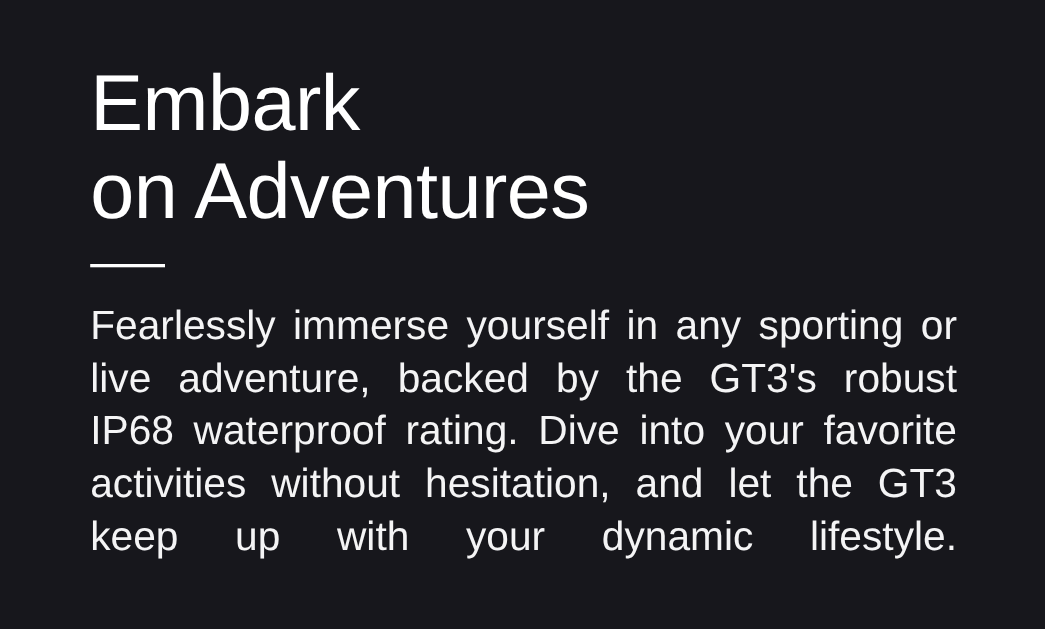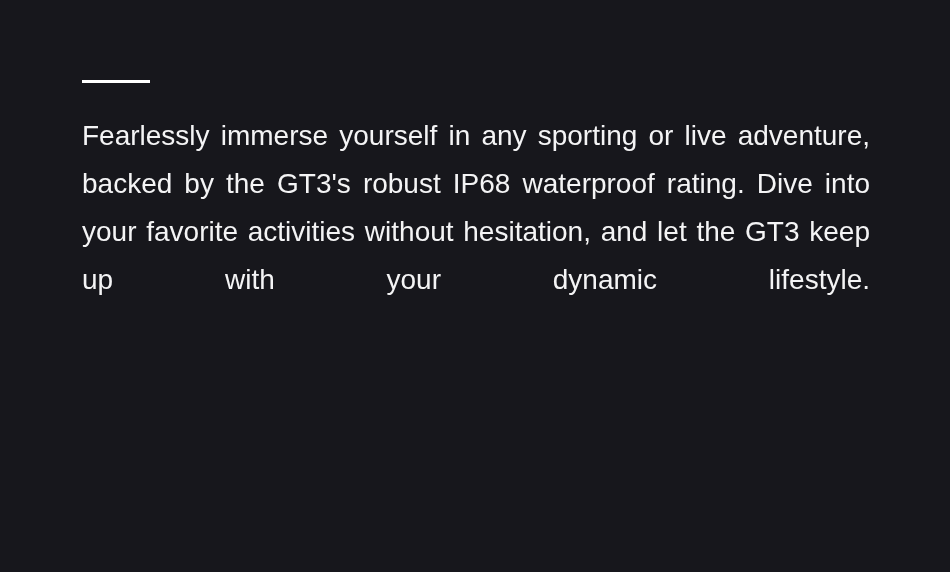--- a/index.html
+++ b/index.html
@@ -43,21 +43,21 @@
     width: 68px;
     height: 3px;
     background: #ffffff;
     margin-top: 26px;
     margin-bottom: 0;
   }
 
   .body-copy {
     margin-top: 29px;
     color: #f4f4f5;
-    font-size: 28px;
+    font-size: 37px;
     line-height: 48px;
     font-weight: 400;
     text-align: justify;
     text-justify: inter-word;
     letter-spacing: 0px;
     width: 788px;
   }
 
   
   .body-copy::after {
@@ -66,20 +66,22 @@
     width: 100%;
   }
 </style>
 </head>
 <body>
 
 <div class="promo-section">
 
   <div class="content-wrap">
 
+    <h1 class="headline">Embark
+on Adventures</h1>
 
     <div class="divider"></div>
 
     <p class="body-copy">Fearlessly immerse yourself in any sporting or live adventure, backed by the GT3's robust IP68 waterproof rating. Dive into your favorite activities without hesitation, and let the GT3 keep up with your dynamic lifestyle.</p>
 
   </div>
 
 </div>
 
 </body></html>

